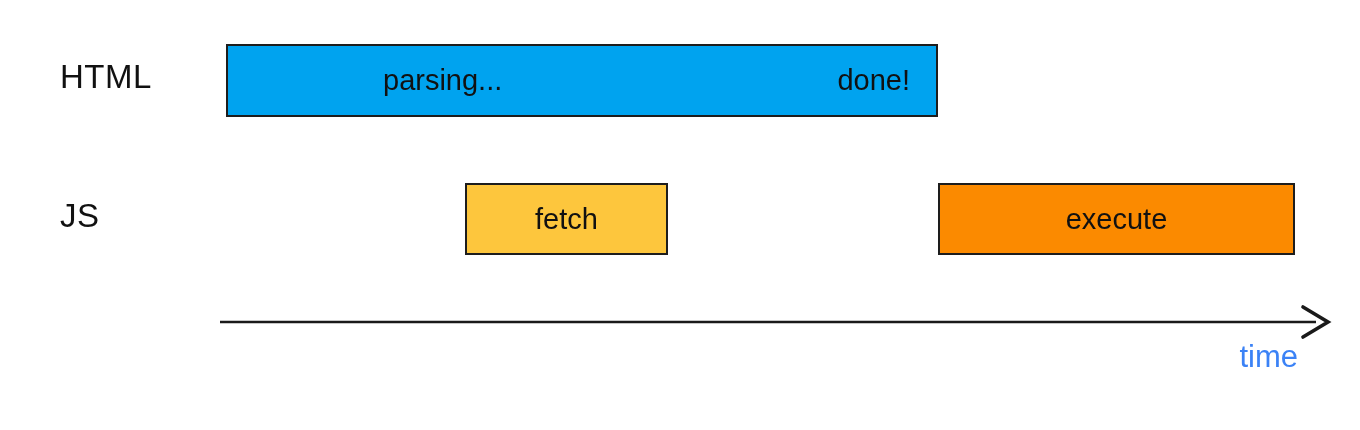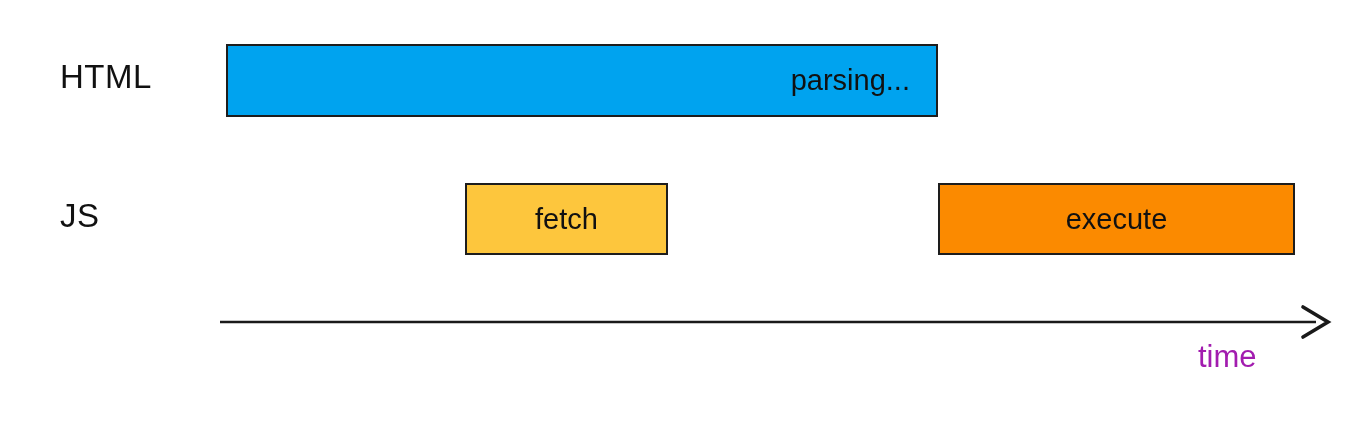--- a/index.html
+++ b/index.html
@@ -35,21 +35,21 @@
     display: flex;
     align-items: center;
     font-size: 29px;
     color: #111111;
   }
   .bar.parsing {
     left: 226px;
     top: 44px;
     width: 712px;
     height: 73px;
-    justify-content: flex-end;
+    justify-content: space-between;
     padding-left: 155px;
     padding-right: 26px;
   }
   .bar.fetch {
     left: 437px;
     top: 183px;
     width: 203px;
     height: 72px;
     justify-content: center;
     margin-left: 28px;
@@ -67,34 +67,35 @@
     left: 218px;
     top: 303px;
     width: 1115px;
     height: 40px;
   }
   .time-label {
     position: absolute;
     left: 1198px;
     top: 339px;
     width: 100px;
-    text-align: left;
+    text-align: right;
     font-size: 31px;
-    color: #a21caf;
+    color: #3b82f6;
   }
 </style>
 </head>
 <body>
 
 <div class="canvas">
 
   <div class="row-label html">HTML</div>
 
   <div class="bar parsing" style="background-color: rgb(0, 163, 239);">
     <span>parsing...</span>
+    <span>done!</span>
   </div>
 
   <div class="row-label js">JS</div>
 
   <div class="bar fetch" style="background-color: rgb(253, 198, 61);">
     <span>fetch</span>
   </div>
 
   <div class="bar execute" style="background-color: rgb(251, 138, 0); text-align: right;">
     <span>execute</span>

